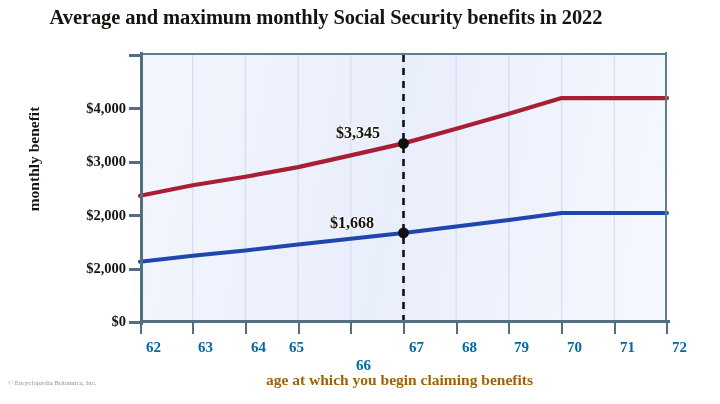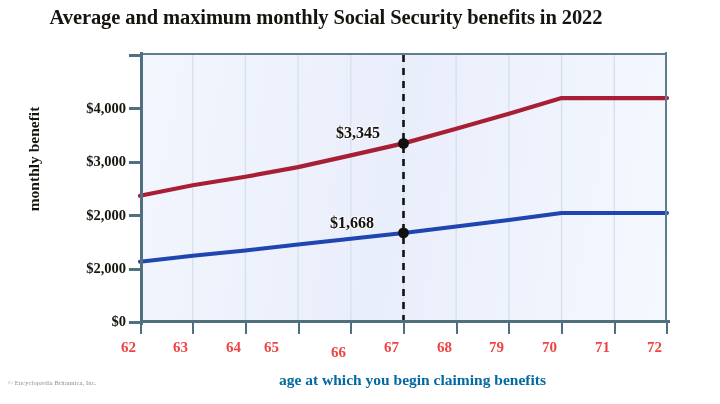--- a/index.html
+++ b/index.html
@@ -95,47 +95,47 @@
   }
   .xtick-mark {
     position: absolute;
     width: 2px;
     height: 11px;
     background: #50707f;
   }
   .xtick-label {
     position: absolute;
     width: 40px;
-    text-align: left;
+    text-align: right;
     font-size: 15px;
     font-weight: bold;
-    color: #ef4444;
+    color: #0369a1;
     font-family: "Liberation Serif", "DejaVu Serif", serif;
   }
   #y-axis-title {
     position: absolute;
     left: -46px;
     top: 150px;
     width: 160px;
     text-align: center;
     transform: rotate(-90deg);
     font-size: 15.5px;
     font-weight: bold;
     color: #17140f;
     font-family: "Liberation Serif", "DejaVu Serif", serif;
   }
   #x-axis-title {
     position: absolute;
-    left: 149px;
+    left: 136px;
     top: 371px;
     width: 527px;
     text-align: center;
     font-size: 15.5px;
     font-weight: bold;
-    color: #0369a1;
+    color: #a16207;
     font-family: "Liberation Serif", "DejaVu Serif", serif;
   }
   .series-label {
     position: absolute;
     font-size: 16.5px;
     font-weight: bold;
     color: #16130e;
     white-space: nowrap;
     font-family: "Liberation Serif", "DejaVu Serif", serif;
   }
@@ -228,21 +228,21 @@
   <div class="xtick-mark" style="left:456px; top:323px;"></div>
   <div class="xtick-mark" style="left:508px; top:323px;"></div>
   <div class="xtick-mark" style="left:561px; top:323px;"></div>
   <div class="xtick-mark" style="left:614px; top:323px;"></div>
   <div class="xtick-mark" style="left:666px; top:323px;"></div>
 
   <div class="xtick-label" style="left:121px; top:339px;">62</div>
   <div class="xtick-label" style="left:173px; top:339px;">63</div>
   <div class="xtick-label" style="left:226px; top:339px;">64</div>
   <div class="xtick-label" style="left:264px; top:339px;">65</div>
-  <div class="xtick-label" style="left:331px; top:344px;">66</div>
+  <div class="xtick-label" style="left:331px; top:357px;">66</div>
   <div class="xtick-label" style="left:384px; top:339px;">67</div>
   <div class="xtick-label" style="left:437px; top:339px;">68</div>
   <div class="xtick-label" style="left:489px; top:339px;">79</div>
   <div class="xtick-label" style="left:542px; top:339px;">70</div>
   <div class="xtick-label" style="left:595px; top:339px;">71</div>
   <div class="xtick-label" style="left:647px; top:339px;">72</div>
 
   <div id="x-axis-title">age at which you begin claiming benefits</div>
 
   <div id="credit">© Encyclopædia Britannica, Inc.</div>

